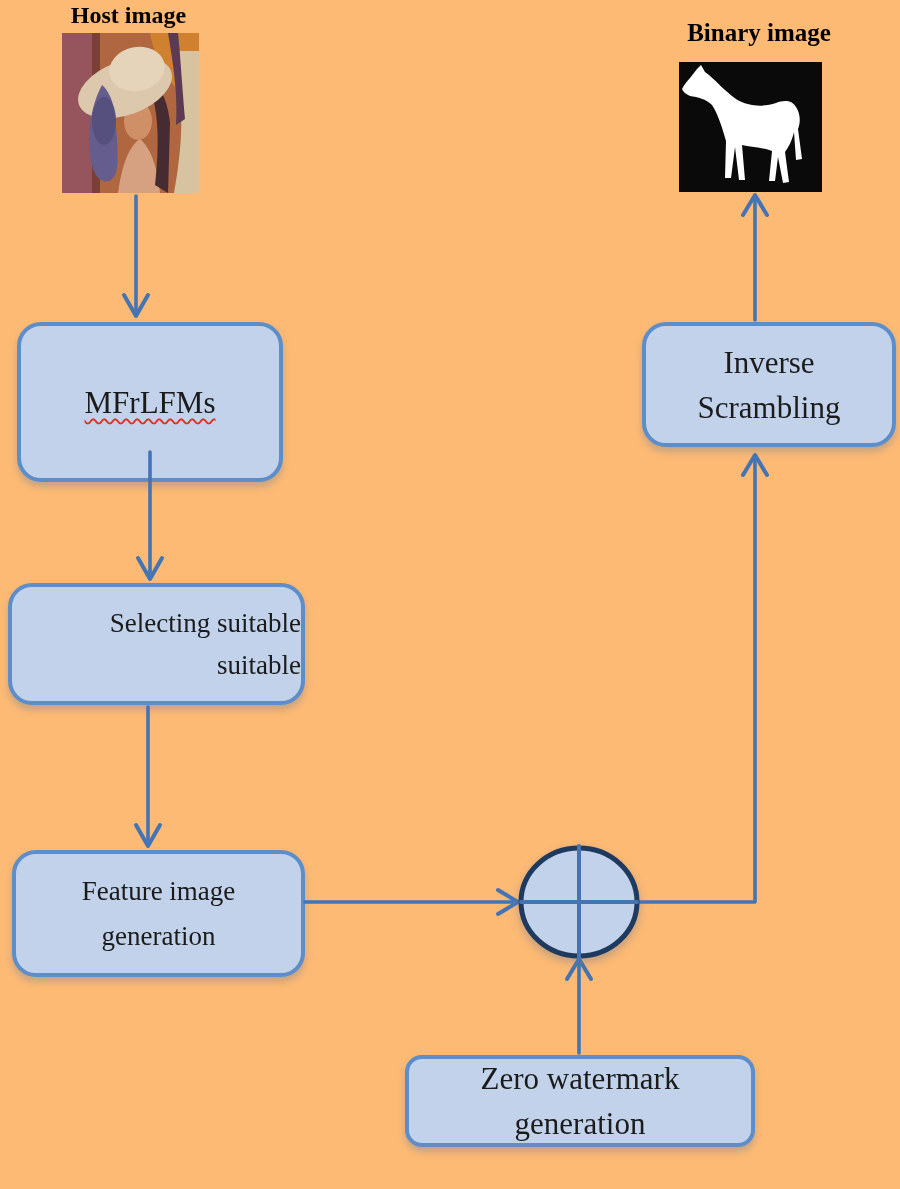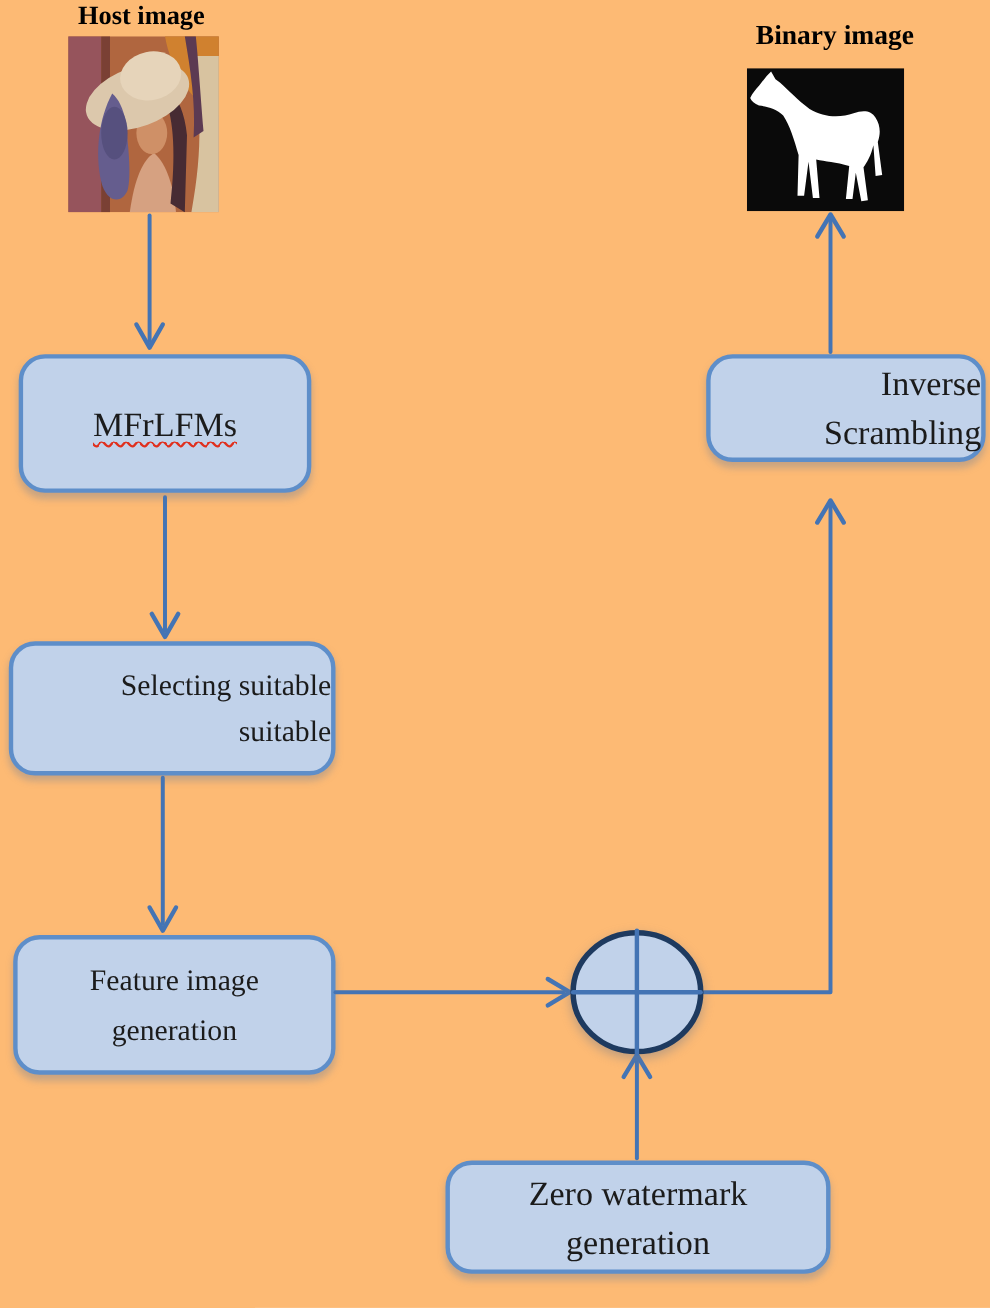--- a/index.html
+++ b/index.html
@@ -26,25 +26,25 @@
     background:var(--box-fill);
     border:4px solid var(--box-border);
     border-radius:24px;
     box-shadow:0 5px 7px rgba(120,130,150,.40);
     display:flex;flex-direction:column;
     align-items:center;justify-content:center;
     text-align:center;
     color:var(--text);
   }
   .node span{display:block;}
-  #box-mfrlfms   {left:17px;  top:322px; width:266px; height:126px; font-size:31px; line-height:45px;}
+  #box-mfrlfms   {left:17px;  top:322px; width:266px; height:160px; font-size:31px; line-height:45px;}
   #box-selecting {left:8px;   top:583px; width:297px; height:122px; font-size:27px; line-height:42px;align-items:flex-end;}
   #box-feature   {left:12px;  top:850px; width:293px; height:127px; font-size:27px; line-height:45px;}
-  #box-inverse   {left:642px; top:322px; width:254px; height:98px; font-size:31px; line-height:45px;align-items:flex-end;}
-  #box-zero      {left:405px; top:1055px;width:350px; height:103px; font-size:31px; line-height:45px;}
+  #box-inverse   {left:642px; top:322px; width:254px; height:125px; font-size:31px; line-height:45px;}
+  #box-zero      {left:405px; top:1055px;width:350px; height:92px; font-size:31px; line-height:45px;border-radius:17px;}
   #label-host    {left:56px;  top:2px;  width:145px;}
   #label-binary  {left:678px; top:19px; width:162px; font-size:25px;}
   #host-thumb    {left:62px;  top:33px; width:137px; height:160px;}
   #binary-thumb  {left:679px; top:62px; width:143px; height:130px;}
   .sp-error{
     text-decoration-line:underline;
     text-decoration-style:wavy;
     text-decoration-color:var(--misspell);
     text-decoration-thickness:2px;
     text-underline-offset:5px;

